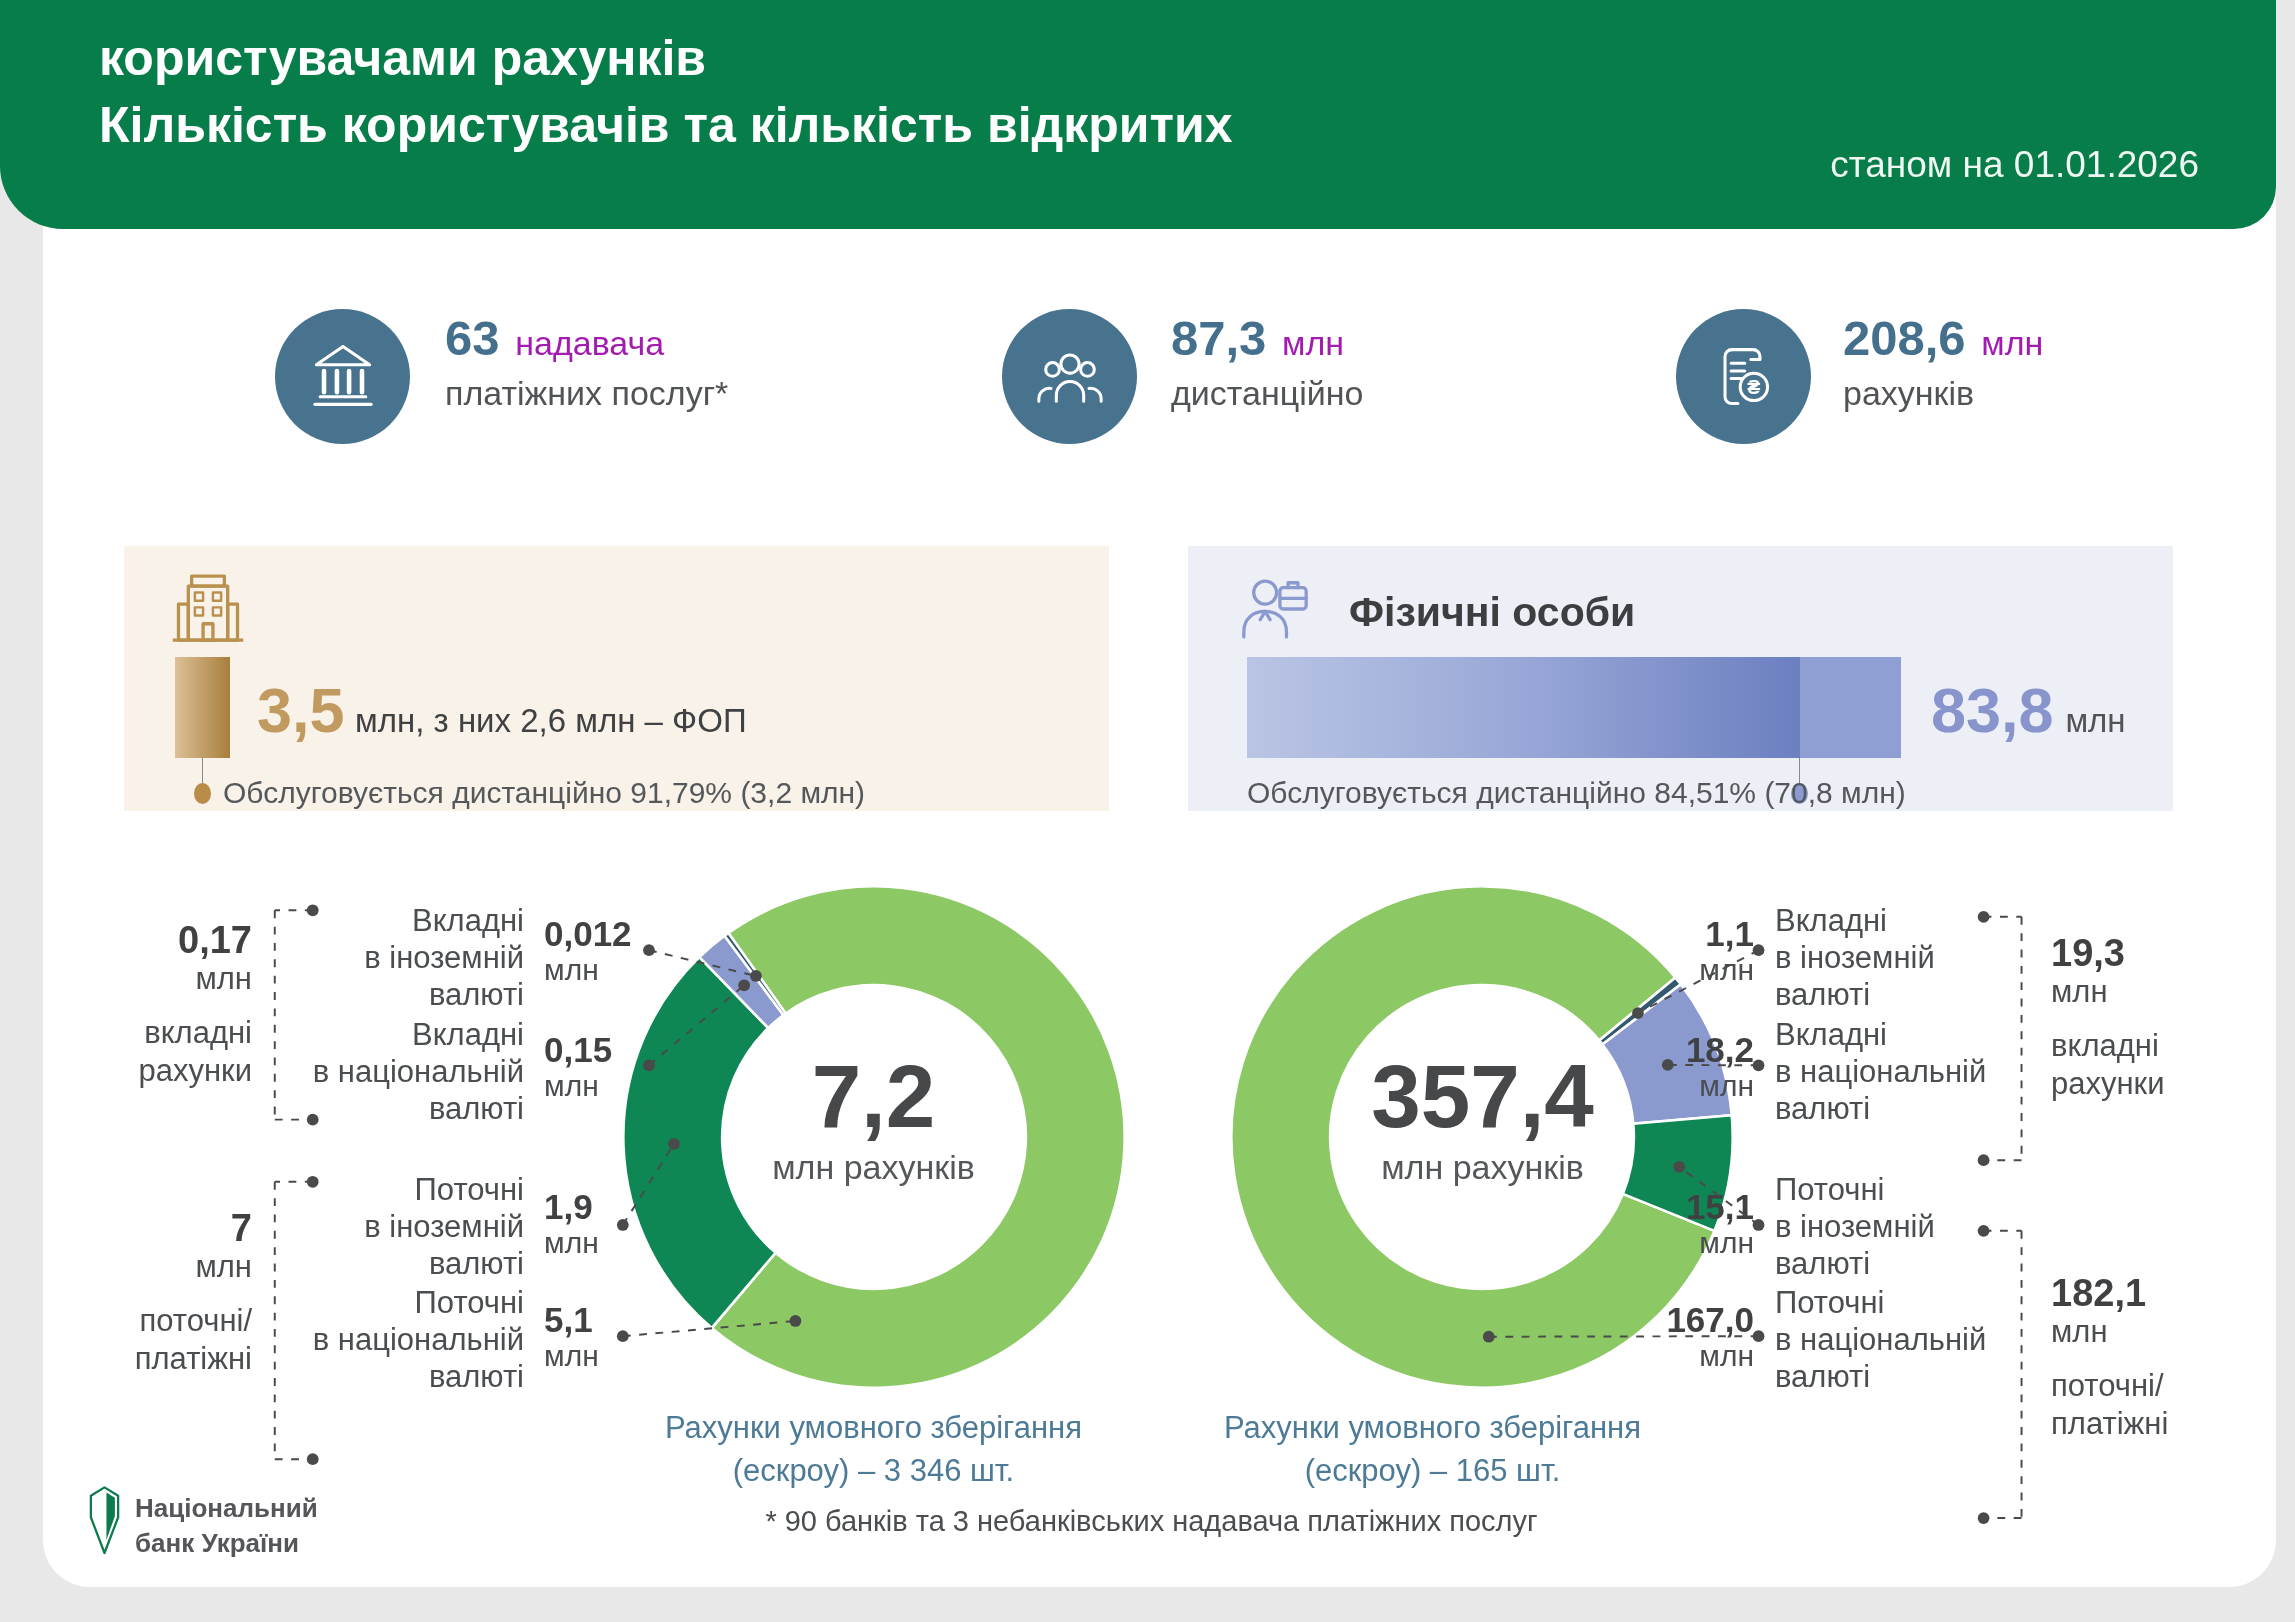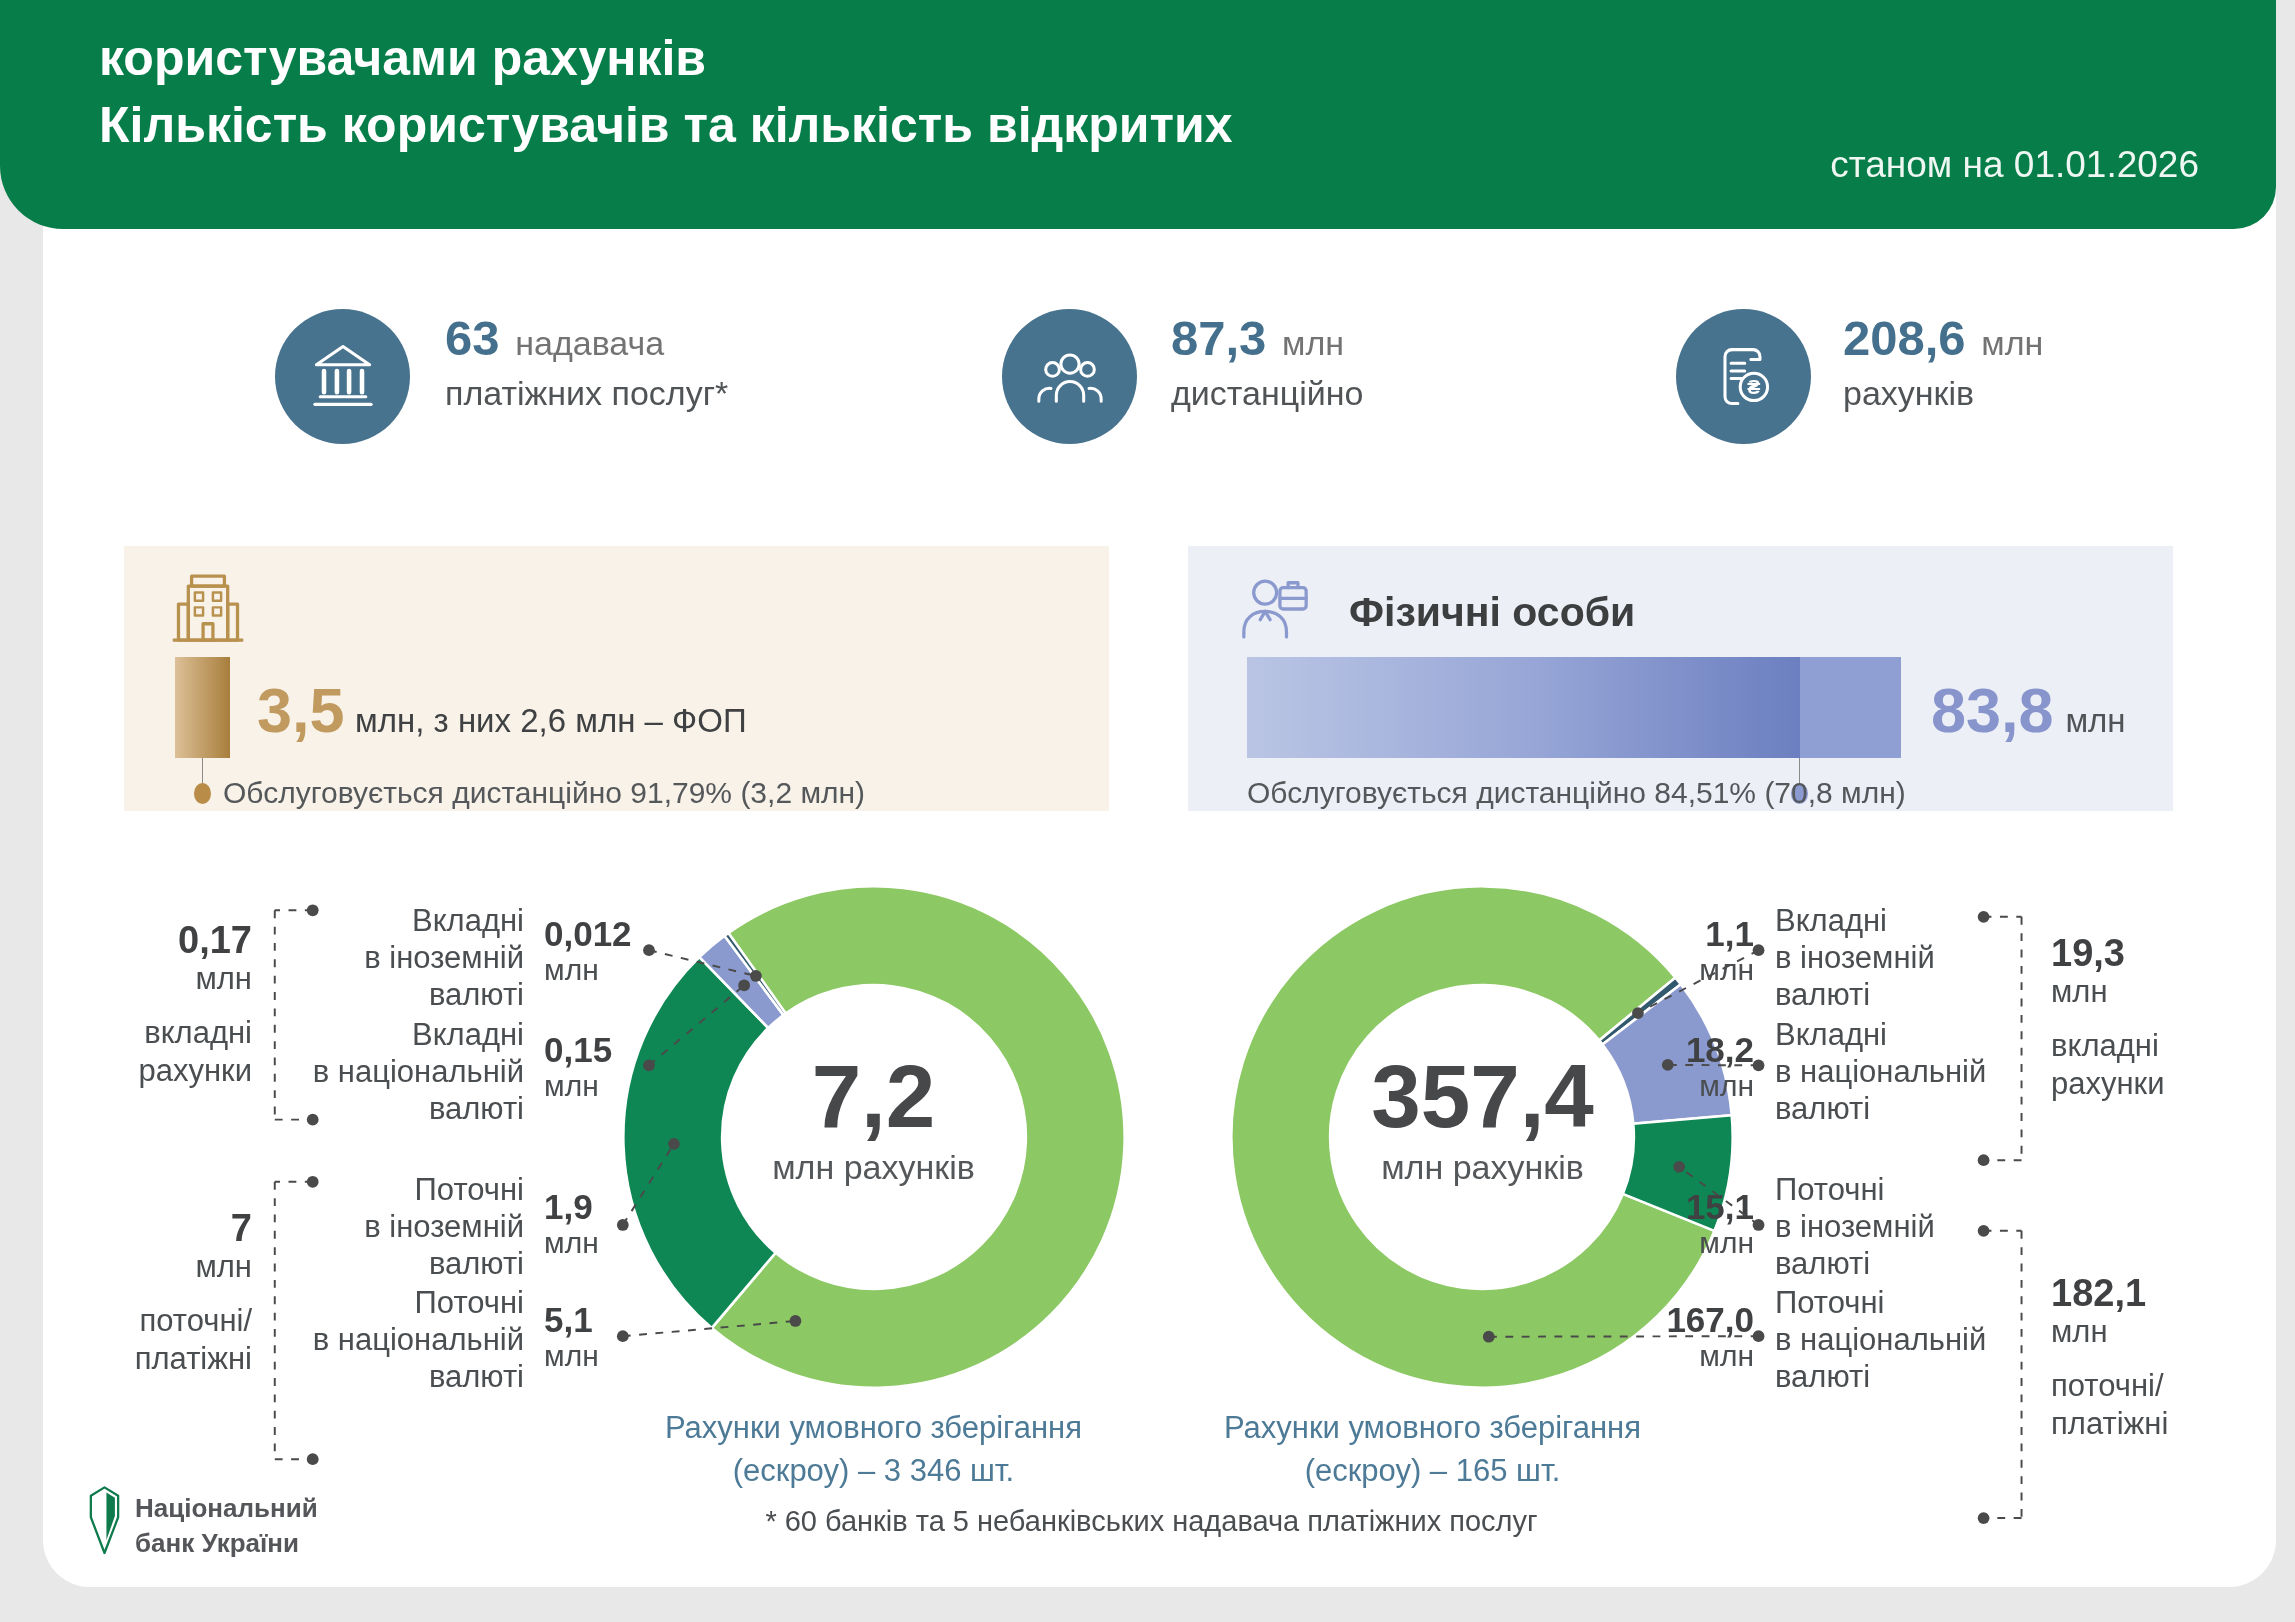--- a/index.html
+++ b/index.html
@@ -8,21 +8,21 @@
   .abs{position:absolute;}
 
   .card{position:absolute;left:43px;top:0;width:2233px;height:1587px;background:#ffffff;border-radius:0 0 47px 47px;}
   .header{position:absolute;left:0;top:0;width:2276px;height:229px;background:#077d49;border-radius:0 0 42px 63px;}
   .h-title{position:absolute;left:99px;top:25px;font-size:50px;line-height:67px;font-weight:700;color:#ffffff;white-space:nowrap;}
   .h-date{position:absolute;right:77px;top:144px;font-size:37px;font-weight:400;color:#eef7f2;white-space:nowrap;}
 
   .stat-circle{position:absolute;width:135px;height:135px;border-radius:50%;background:#48738f;display:flex;align-items:center;justify-content:center;}
   .stat-text{position:absolute;white-space:nowrap;}
   .stat-line1 .value{font-size:49px;font-weight:700;color:#45708d;text-align:center;}
-  .stat-line1 .word{font-size:34px;color:#737373;margin-left:15.7px;}
+  .stat-line1 .word{font-size:34px;color:#a21caf;margin-left:15.7px;}
   .stat-line2{font-size:34px;color:#515456;margin-top:7.9px;}
 
   .panel{position:absolute;top:546px;width:985px;height:265px;}
   .panel.biz{left:124px;background:#f8f2e9;}
   .panel.ind{left:1188px;background:#edeff7;}
   .panel-title{position:absolute;left:161px;top:43px;font-size:41px;font-weight:700;color:#3c3e40;white-space:nowrap;}
   .panel-icon{position:absolute;left:43px;top:22px;}
   .gold-bar{position:absolute;left:51px;top:111px;width:55px;height:101px;background:linear-gradient(90deg,#dcc097 0%,#a87e3c 100%);}
   .biz-value{position:absolute;left:133px;top:128px;white-space:nowrap;}
   .biz-value .v{font-size:63px;font-weight:700;color:#c09a5e;}
@@ -317,21 +317,21 @@
 
   <div class="escrow" style="left:612px;">
     <div>Рахунки умовного зберігання</div>
     <div>(ескроу) – 3 346 шт.</div>
   </div>
   <div class="escrow" style="left:1171px;">
     <div>Рахунки умовного зберігання</div>
     <div>(ескроу) – 165 шт.</div>
   </div>
 
-  <div class="footnote">* 60 банків та 5 небанківських надавача платіжних послуг</div>
+  <div class="footnote">* 90 банків та 3 небанківських надавача платіжних послуг</div>
 
   <svg class="abs" style="left:85px;top:1484px;" width="39" height="73" viewBox="0 0 60 110">
     <polygon points="30,4 51,17 51,50 30,105 9,50 9,17" fill="#ffffff" stroke="#0f7b4d" stroke-width="3.5" stroke-linejoin="round"></polygon>
     <polygon points="33,12 46,20 46,48 33,85" fill="#0f7b4d"></polygon>
   </svg>
   <div class="logo-text">
     <div>Національний</div>
     <div>банк України</div>
   </div>
 

